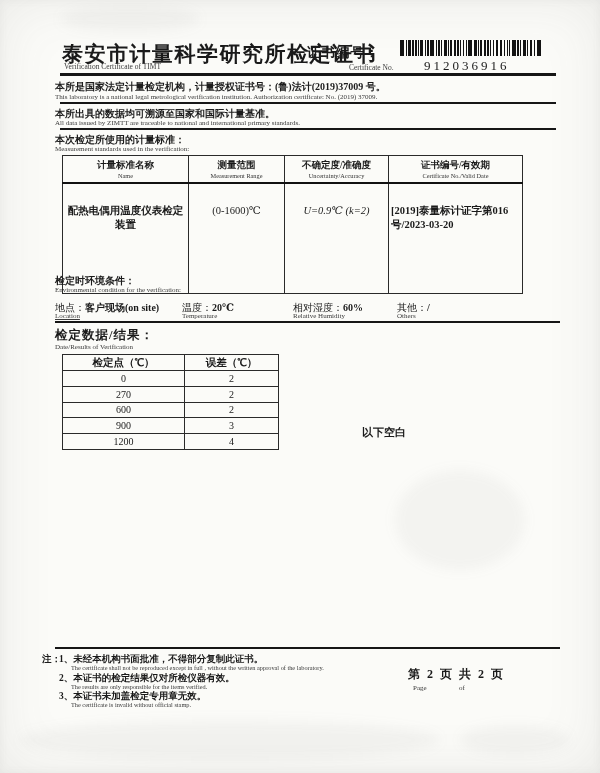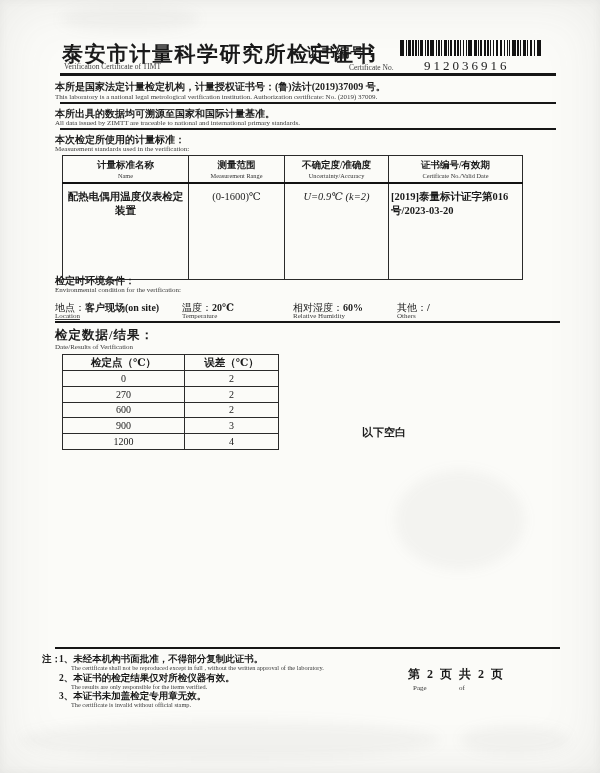--- a/index.html
+++ b/index.html
@@ -28,35 +28,35 @@
   .sec-h-cn{font-size:10px;}
   .sec-h-en{font-size:7px;}
   
   table{border-collapse:collapse;}
   #std-table{width:460px;table-layout:fixed;}
   #std-table th,#std-table td{border:1px solid #2a2a2a;padding:1px 2px;}
   #std-table{border:1.5px solid #1a1a1a;}
   #std-table thead th{border-bottom:2px solid #111;font-weight:600;height:24px;}
   .th-cn{font-size:9.5px;display:block;}
   .th-en{font-size:6.3px;font-weight:400;display:block;color:#333;}
-  #std-table tbody td{height:88px;vertical-align:top;font-size:10.5px;padding-top:6px;margin-left:44px;}
+  #std-table tbody td{height:88px;vertical-align:top;font-size:10.5px;padding-top:20px;margin-left:44px;}
   .cell-name{text-align:center;font-weight:600;}
   .cell-range{text-align:center;}
   .cell-unc{text-align:center;font-style:italic;}
   .cell-cert{text-align:left;font-weight:600;}
   
   .env-label{font-size:10px;font-weight:500;}
   .env-value{font-size:10px;font-weight:700;}
   .env-en{font-size:7px;}
   
   .res-h-cn{font-size:12.5px;font-weight:700;letter-spacing:1px;}
   .res-h-en{font-size:7px;}
   #res-table{width:216px;table-layout:fixed;border:1.5px solid #1a1a1a;}
   #res-table th,#res-table td{border:1px solid #2a2a2a;text-align:center;padding:0;}
-  #res-table th{font-size:10.5px;font-weight:700;height:15px;}
+  #res-table th{font-size:10.5px;font-weight:700;height:15px;font-family:Liberation Serif, serif;}
   #res-table td{font-size:10px;height:14.8px;}
   .summary-line{font-size:11px;font-weight:600;line-height:18px;white-space:pre;}
   .end-note{font-size:11px;font-weight:600;}
   
   .note-cn{font-size:9.5px;font-weight:600;}
   .note-en{font-size:6.3px;white-space:nowrap;}
   .page-line{font-size:12px;font-weight:700;letter-spacing:2px;}
   .page-en{font-size:7px;}
   
   .smudge{position:absolute;border-radius:50%;background:rgba(120,120,118,.06);filter:blur(6px);}

